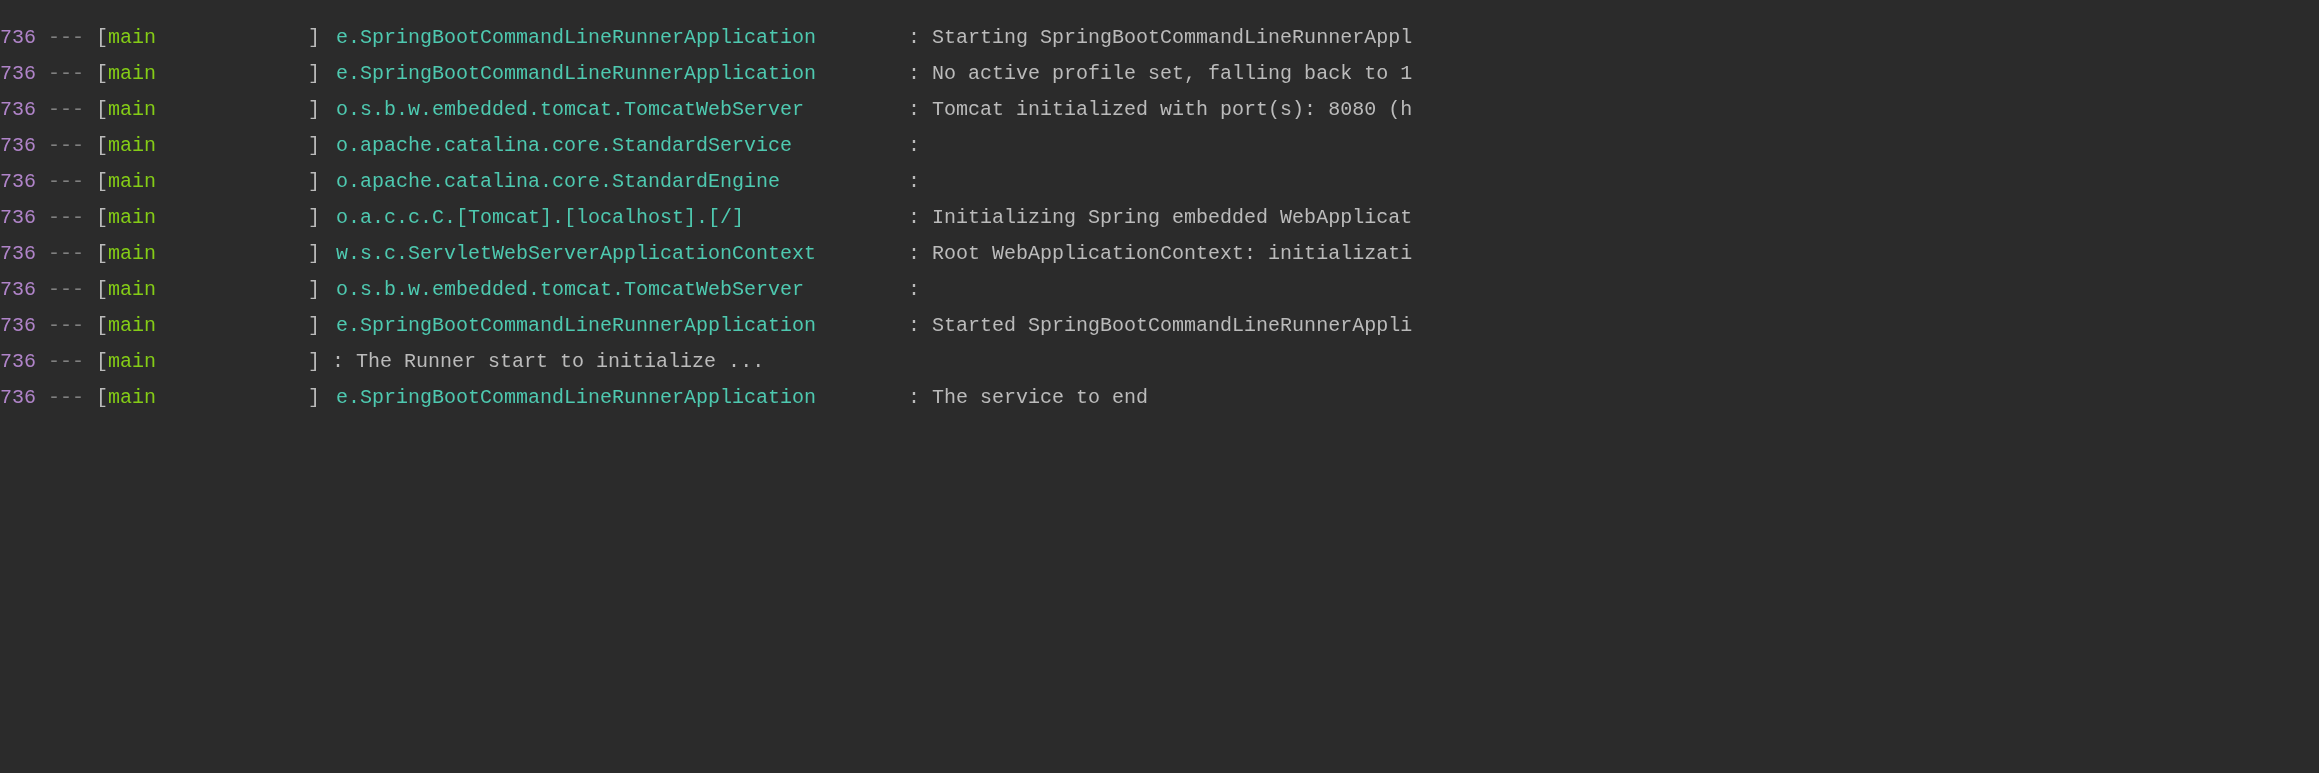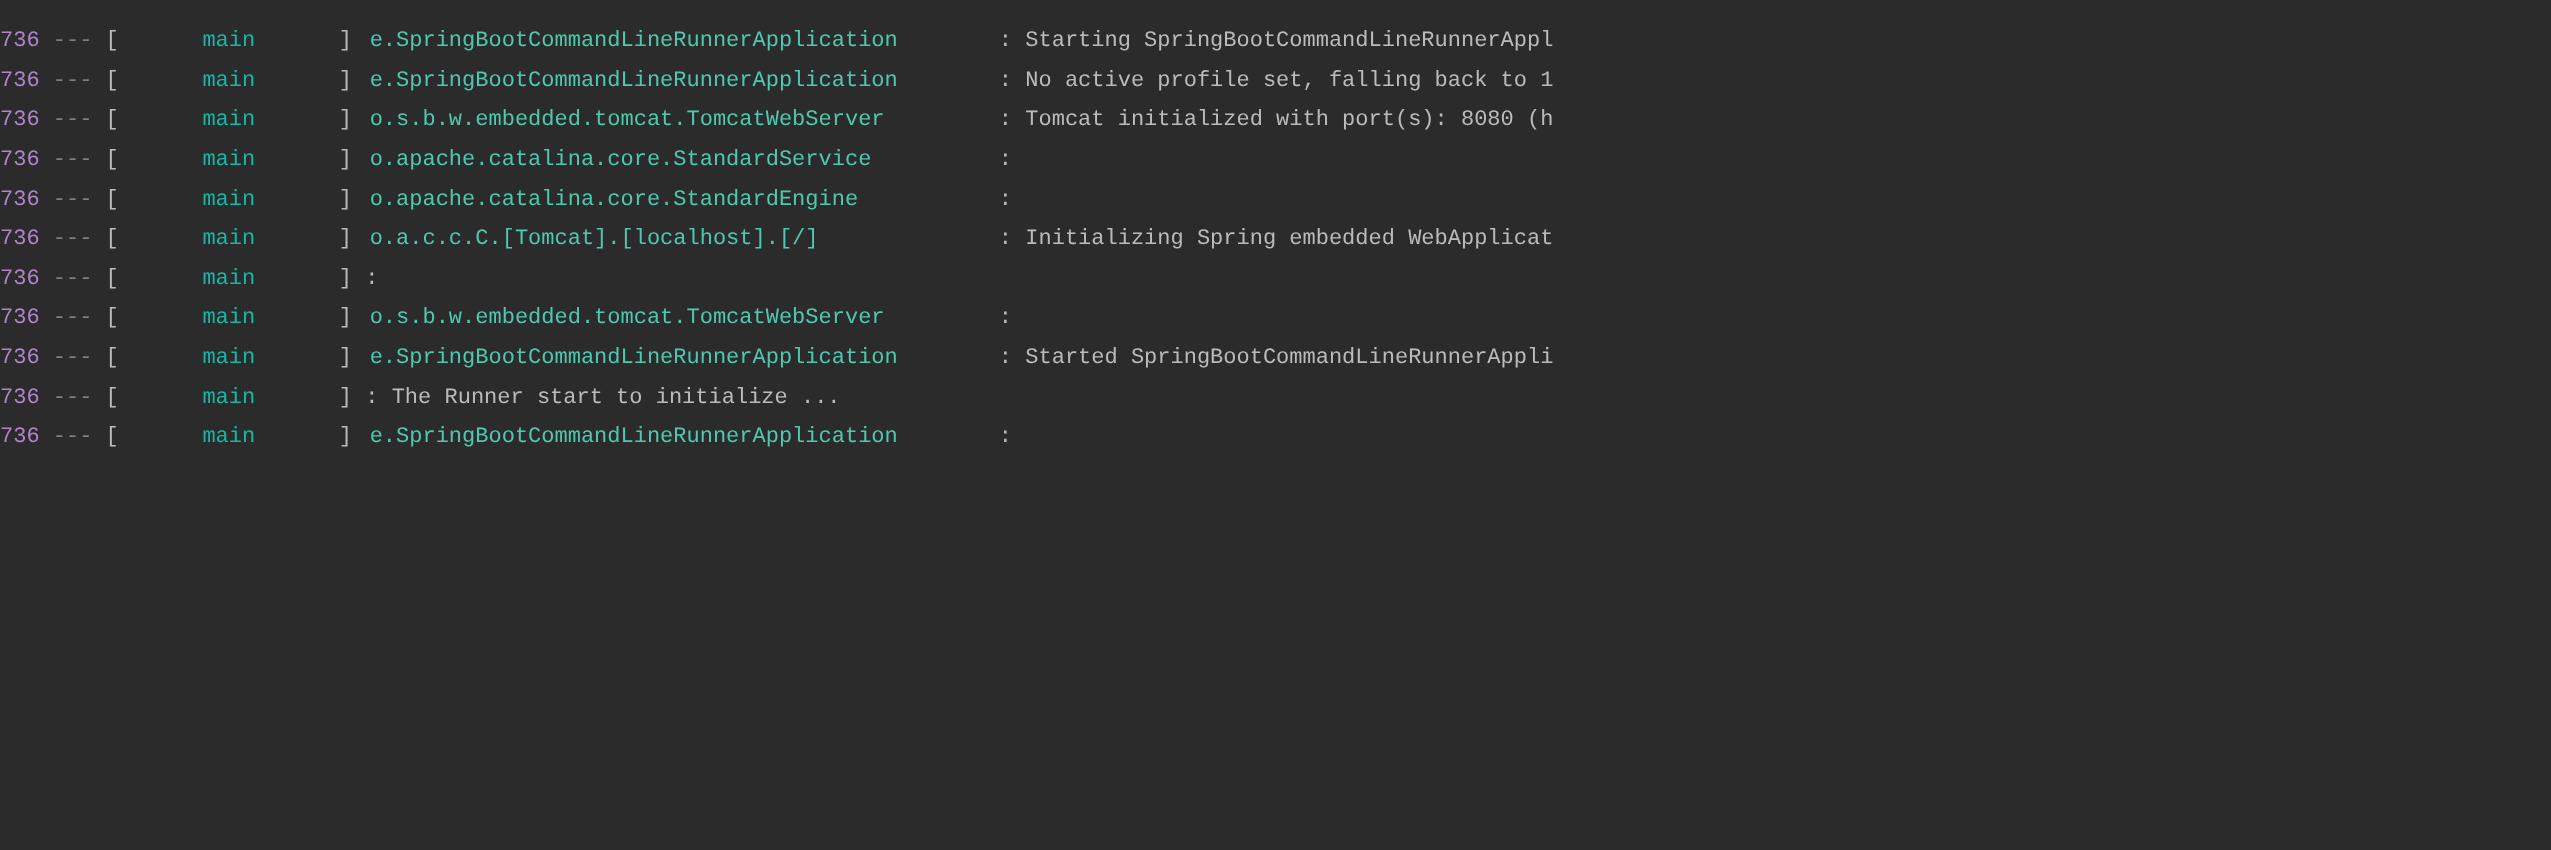--- a/index.html
+++ b/index.html
@@ -32,24 +32,24 @@
       text-align: right;
     }
     .dashes {
       color: #808080;
       margin: 0 12px;
     }
     .bracket {
       color: #bbbbbb;
     }
     .thread {
-      color: #14b8a6;
+      color: #84cc16;
       display: inline-block;
       min-width: 200px;
-      text-align: center;
+      text-align: left;
     }
     .logger {
       color: #4ec9b0;
       margin-left: 16px;
       display: inline-block;
       min-width: 560px;
     }
     .colon {
       color: #bbbbbb;
       margin: 0 12px;
@@ -119,21 +119,23 @@
     <span class="logger">o.a.c.c.C.[Tomcat].[localhost].[/]</span>
     <span class="colon">:</span>
     <span class="message">Initializing Spring embedded WebApplicat</span>
   </div>
   <div class="log-line">
     <span class="pid">736</span>
     <span class="dashes">---</span>
     <span class="bracket">[</span>
       <span class="thread">main</span>
       <span class="bracket">]</span>
+    <span class="logger">w.s.c.ServletWebServerApplicationContext</span>
     <span class="colon">:</span>
+    <span class="message">Root WebApplicationContext: initializati</span>
   </div>
   <div class="log-line">
     <span class="pid">736</span>
     <span class="dashes">---</span>
     <span class="bracket">[</span>
       <span class="thread">main</span>
       <span class="bracket">]</span>
     <span class="logger">o.s.b.w.embedded.tomcat.TomcatWebServer</span>
     <span class="colon">:</span>
   </div>
@@ -157,14 +159,15 @@
     <span class="message">The Runner start to initialize ...</span>
   </div>
   <div class="log-line">
     <span class="pid">736</span>
     <span class="dashes">---</span>
     <span class="bracket">[</span>
       <span class="thread">main</span>
       <span class="bracket">]</span>
     <span class="logger">e.SpringBootCommandLineRunnerApplication</span>
     <span class="colon">:</span>
+    <span class="message">The service to end</span>
   </div>
 </div>
 
 </body></html>

